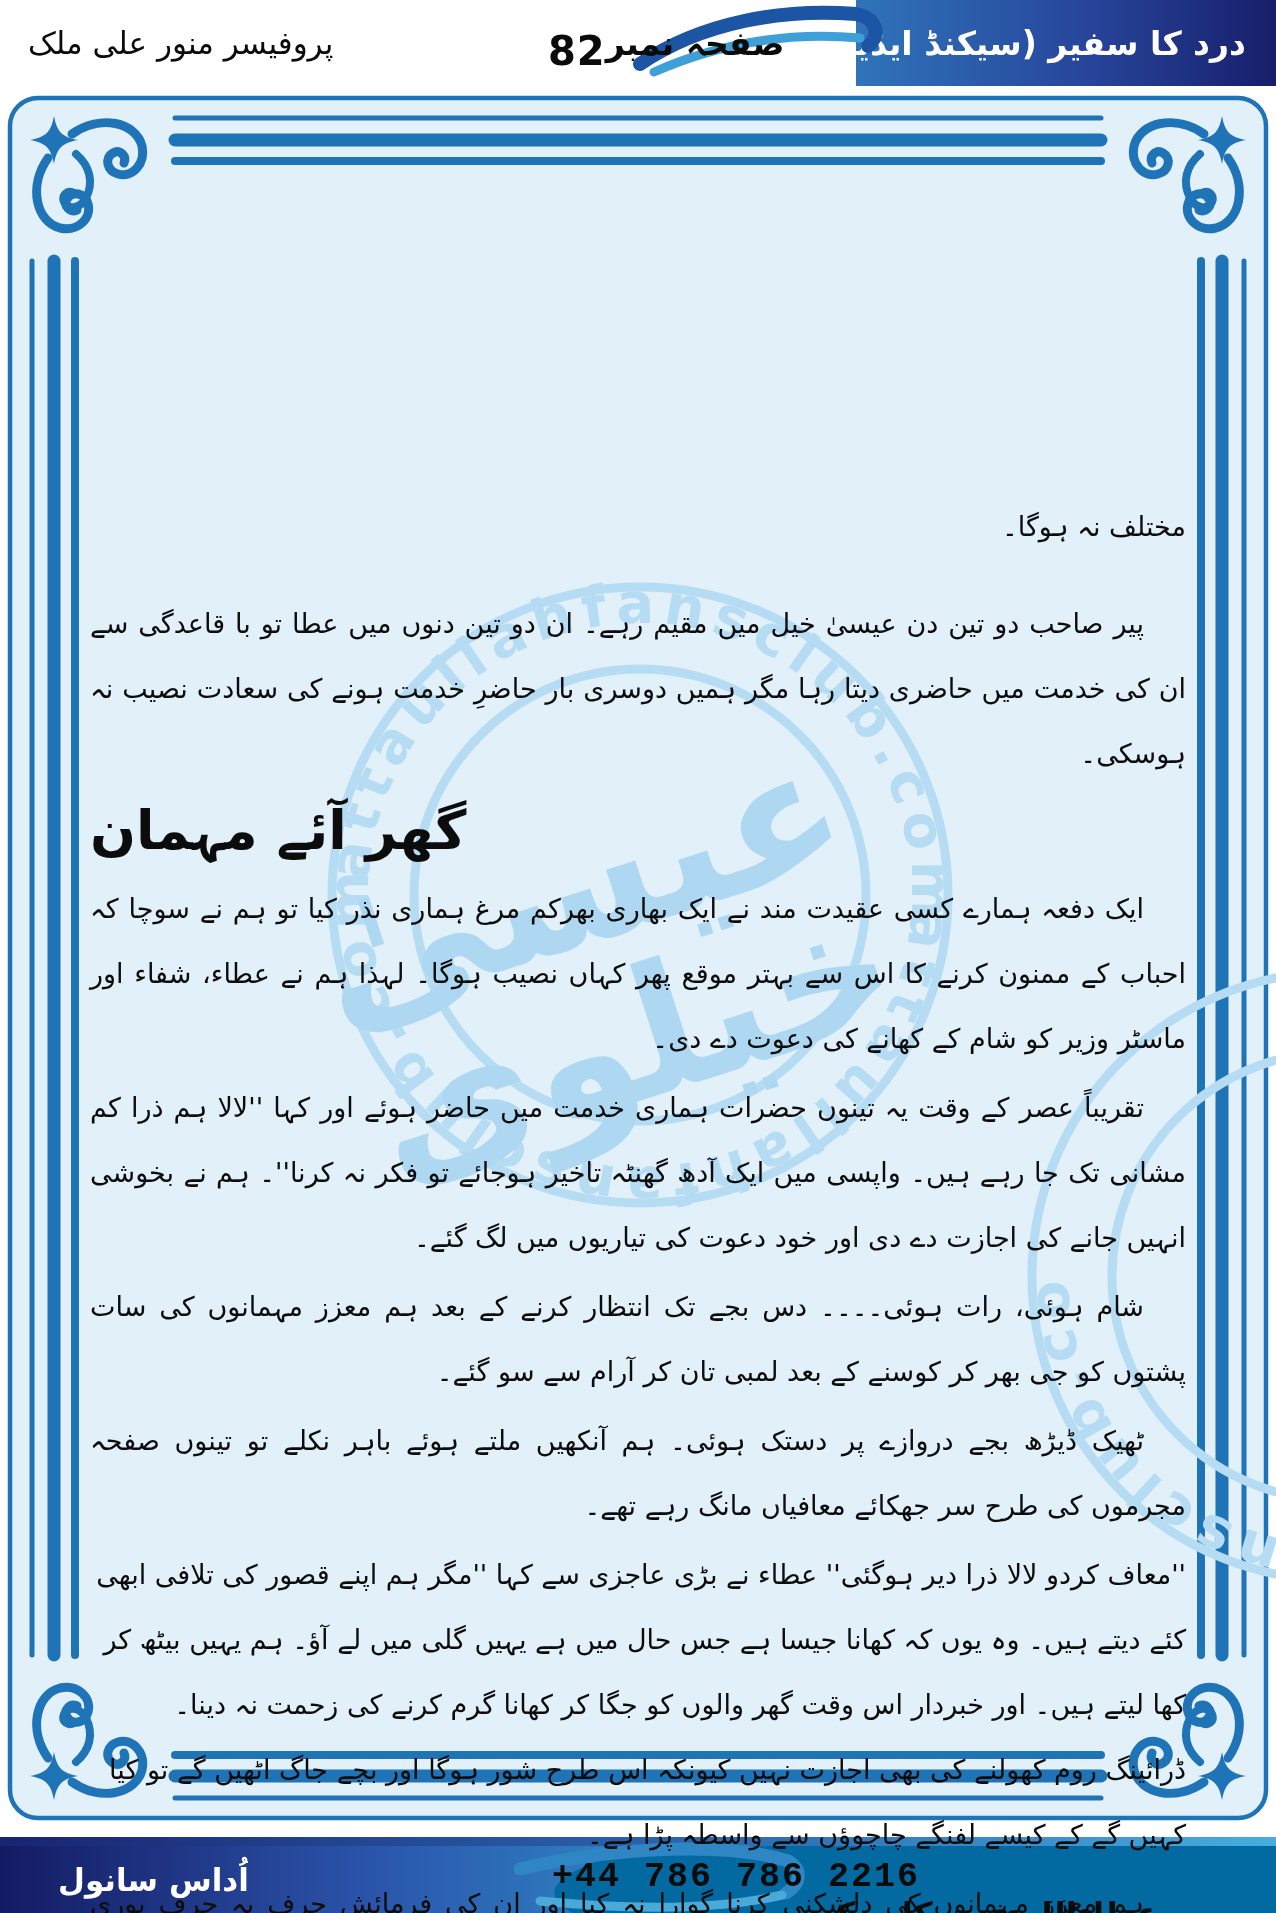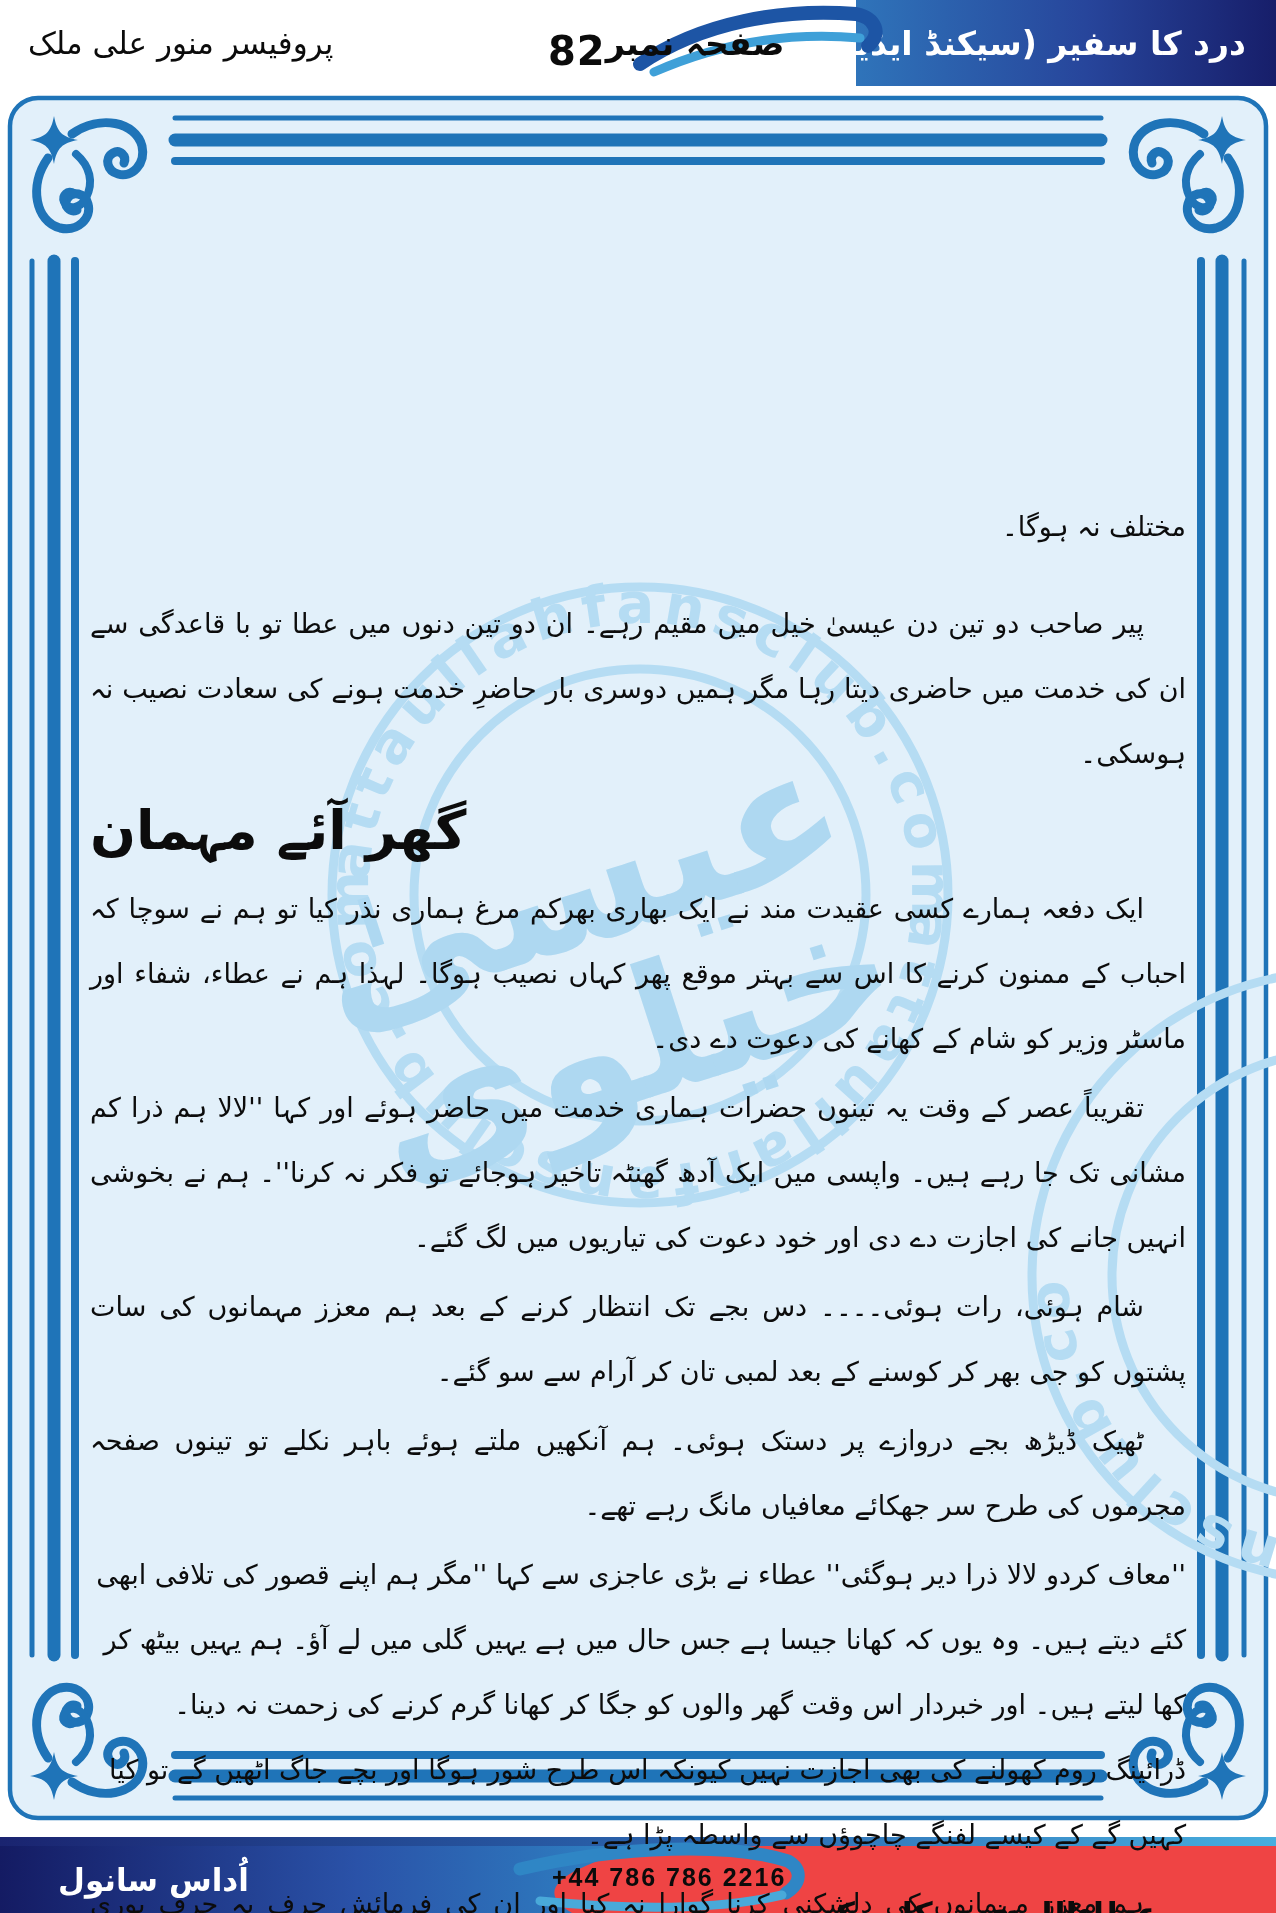--- a/index.html
+++ b/index.html
@@ -31,28 +31,28 @@
   
   .content{position:absolute;top:404px;left:86px;width:1104px;z-index:2;
       direction:rtl;color:#0c0c0c;font-size:27px;line-height:65px;text-align:justify;}
   .content p{margin:4px;text-indent:42px;}
   .content p.no-indent{text-indent:0;text-align:right;}
   .content .lead{margin-top:32px;}
   .section-heading{margin:14px 0 10px 0;text-align:left;font-size:54px;line-height:82px;
       font-weight:bold;text-indent:0 !important;}
 
   
-  .footer{position:absolute;left:0;bottom:0;width:1276px;height:76px;background:#ef4444;}
+  .footer{position:absolute;left:0;bottom:0;width:1276px;height:76px;background:#0369a1;}
   .footer-strip{position:absolute;top:0;left:0;width:1276px;height:9px;
       background:linear-gradient(90deg,#1a2470 0%,#2b67b0 55%,#47aede 100%);}
   .footer-left-text{position:absolute;top:9px;left:58px;height:67px;display:flex;align-items:center;
       color:#ffffff;font-size:31px;font-weight:bold;direction:rtl;z-index:3;}
   .footer-phone{position:absolute;top:9px;left:552px;height:62px;display:flex;align-items:center;
-      color:#0b0b0b;font-size:25px;font-weight:bold;letter-spacing:2px;z-index:3;
-      font-family:Liberation Sans, sans-serif;}
+      color:#0b0b0b;font-size:35px;font-weight:bold;letter-spacing:2px;z-index:3;
+      font-family:Liberation Mono, monospace;}
   .footer-right-text{position:absolute;top:9px;right:118px;height:67px;display:flex;align-items:center;
       color:#0b0b0b;font-size:32px;font-weight:bold;direction:rtl;z-index:3;margin-top:34px;}
   .footer-svg{position:absolute;top:0;left:0;z-index:1;}
 </style>
 </head>
 <body>
 
 <div class="page">
 
   <div class="header">

